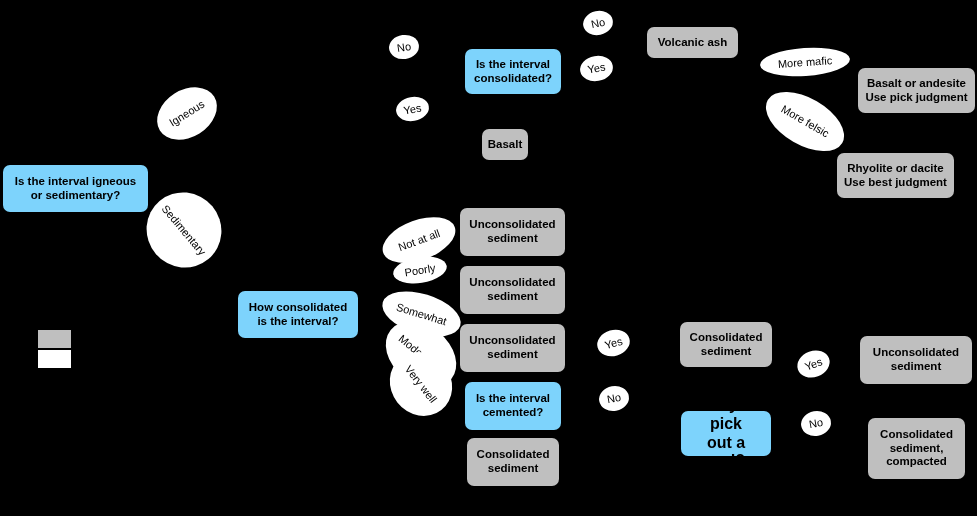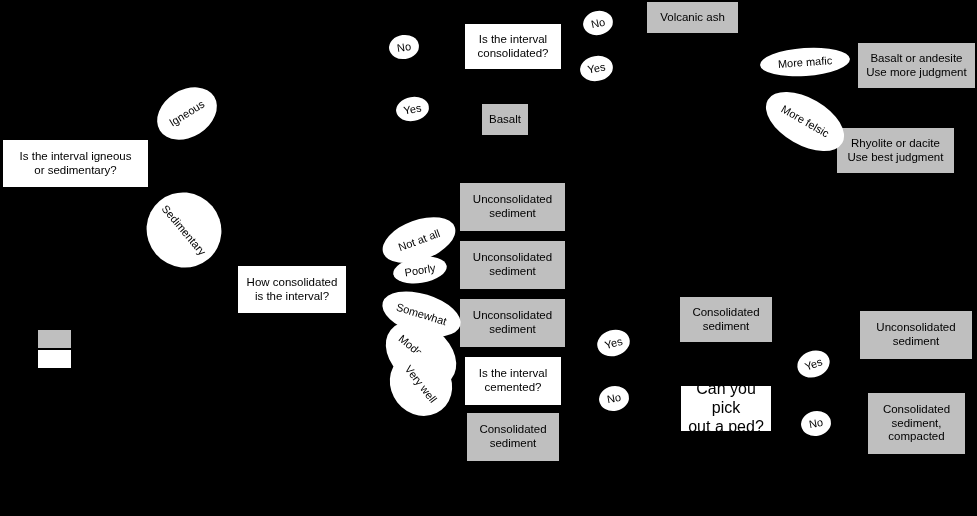--- a/index.html
+++ b/index.html
@@ -19,29 +19,30 @@
   }
 
   
   .node {
     position: absolute;
     box-sizing: border-box;
     display: flex;
     align-items: center;
     justify-content: center;
     text-align: center;
-    border-radius: 0;
-    font-weight: normal;
+    border-radius: 7px;
+    font-weight: bold;
     color: #000000;
     line-height: 1.18;
     padding: 3px 5px;
     white-space: pre-line;
+    margin-top: 25px;
   }
   .node.question {
-    background: #ffffff;
+    background: #7dd3fc;
   }
   .node.outcome {
     background: #bfbfbf;
   }
 
   
   .edge-label {
     position: absolute;
     box-sizing: border-box;
     display: flex;
@@ -72,24 +73,24 @@
 
 <div id="flowchart">
 
 <div class="node question" style="left: 3px; top: 140px; width: 145px; height: 47px; font-size: 11.5px;">Is the interval igneous
 or sedimentary?</div>
     <div class="node question" style="left: 465px; top: 24px; width: 96px; height: 45px; font-size: 11.5px;">Is the interval
 consolidated?</div>
     <div class="node outcome" style="left: 482px; top: 104px; width: 46px; height: 31px; font-size: 11.5px;">Basalt</div>
     <div class="node outcome" style="left: 647px; top: 2px; width: 91px; height: 31px; font-size: 11.5px;">Volcanic ash</div>
     <div class="node outcome" style="left: 858px; top: 43px; width: 117px; height: 45px; font-size: 11.5px;">Basalt or andesite
-Use more judgment</div>
+Use pick judgment</div>
     <div class="node outcome" style="left: 837px; top: 128px; width: 117px; height: 45px; font-size: 11.5px;">Rhyolite or dacite
 Use best judgment</div>
-    <div class="node question" style="left: 238px; top: 266px; width: 108px; height: 47px; font-size: 11.5px;">How consolidated
+    <div class="node question" style="left: 238px; top: 266px; width: 120px; height: 47px; font-size: 11.5px;">How consolidated
 is the interval?</div>
     <div class="node outcome" style="left: 460px; top: 183px; width: 105px; height: 48px; font-size: 11.5px;">Unconsolidated
 sediment</div>
     <div class="node outcome" style="left: 460px; top: 241px; width: 105px; height: 48px; font-size: 11.5px;">Unconsolidated
 sediment</div>
     <div class="node outcome" style="left: 460px; top: 299px; width: 105px; height: 48px; font-size: 11.5px;">Unconsolidated
 sediment</div>
     <div class="node question" style="left: 465px; top: 357px; width: 96px; height: 48px; font-size: 11.5px;">Is the interval
 cemented?</div>
     <div class="node outcome" style="left: 467px; top: 413px; width: 92px; height: 48px; font-size: 11.5px;">Consolidated

